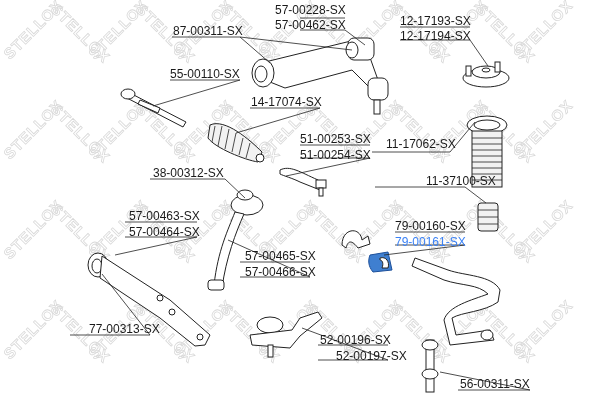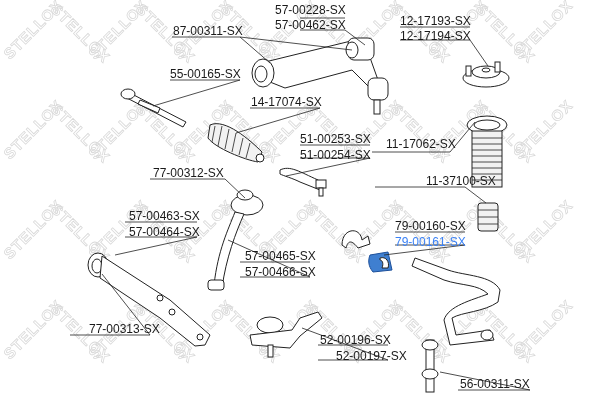--- a/index.html
+++ b/index.html
@@ -180,27 +180,27 @@
     <path class="lead" d="M318,345 L388,345 M318,360 L388,360 L302,328"></path>
     <path class="lead" d="M458,390 L530,390 L440,372"></path>
   </g>
 </svg>
 
 <div class="lbl" style="left:275px;top:3px;">57-00228-SX</div>
 <div class="lbl" style="left:275px;top:18px;">57-00462-SX</div>
 <div class="lbl" style="left:173px;top:24px;">87-00311-SX</div>
 <div class="lbl" style="left:400px;top:14px;">12-17193-SX</div>
 <div class="lbl" style="left:400px;top:29px;">12-17194-SX</div>
-<div class="lbl" style="left:170px;top:67px;">55-00165-SX</div>
+<div class="lbl" style="left:170px;top:67px;">55-00110-SX</div>
 <div class="lbl" style="left:251px;top:95px;">14-17074-SX</div>
 <div class="lbl" style="left:300px;top:132px;">51-00253-SX</div>
 <div class="lbl" style="left:300px;top:148px;">51-00254-SX</div>
 <div class="lbl" style="left:386px;top:137px;">11-17062-SX</div>
 <div class="lbl" style="left:394px;top:174px;margin-left:32px;">11-37100-SX</div>
-<div class="lbl" style="left:153px;top:166px;">77-00312-SX</div>
+<div class="lbl" style="left:153px;top:166px;">38-00312-SX</div>
 <div class="lbl" style="left:129px;top:209px;">57-00463-SX</div>
 <div class="lbl" style="left:129px;top:225px;">57-00464-SX</div>
 <div class="lbl" style="left:395px;top:219px;">79-00160-SX</div>
 <div class="lbl hl" style="left:395px;top:235px;">79-00161-SX</div>
 <div class="lbl" style="left:245px;top:249px;text-align:right;">57-00465-SX</div>
 <div class="lbl" style="left:245px;top:265px;">57-00466-SX</div>
 <div class="lbl" style="left:69px;top:322px;margin-left:20px;">77-00313-SX</div>
 <div class="lbl" style="left:320px;top:333px;">52-00196-SX</div>
 <div class="lbl" style="left:320px;top:349px;margin-left:16px;">52-00197-SX</div>
 <div class="lbl" style="left:460px;top:377px;">56-00311-SX</div>

